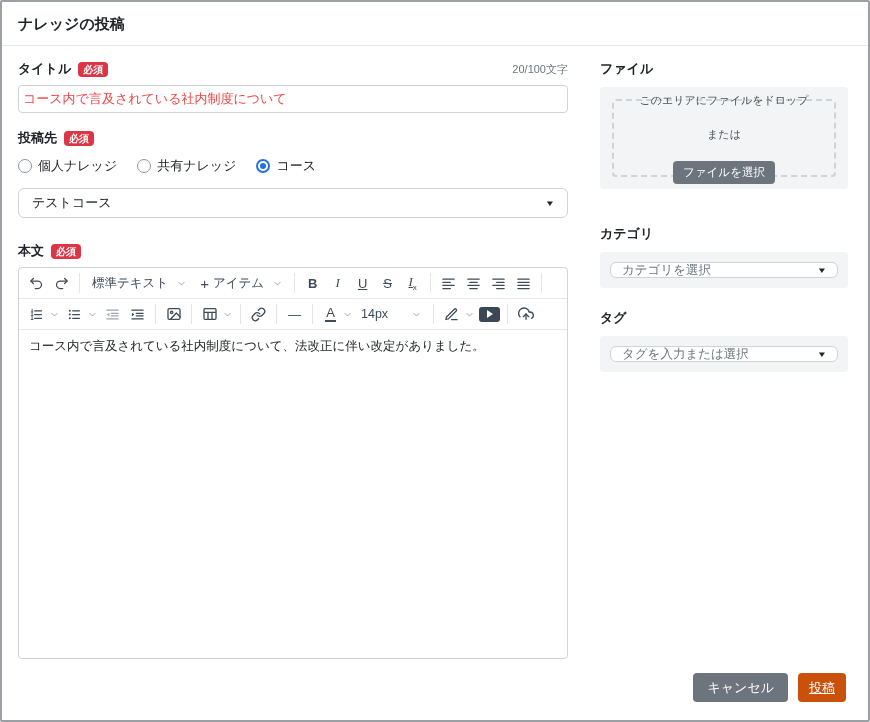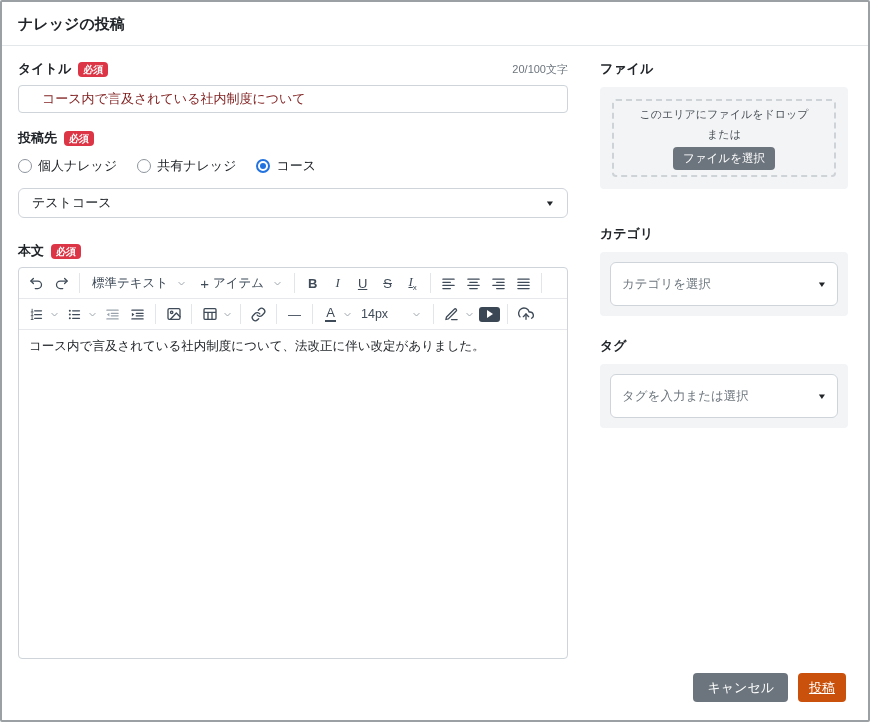--- a/index.html
+++ b/index.html
@@ -11,21 +11,21 @@
   .top-rule { border:0; border-top:1px solid #e4e7ea; }
   .columns { display:flex; gap:32px; padding:14px 20px 0 16px; }
   .left-col { width:550px; flex:none; }
   .right-col { flex:1; }
 
   .fhead { display:flex; align-items:center; gap:7px; margin-bottom:7px; }
   .flabel { font-size:13px; font-weight:bold; color:#212529; }
   .req-badge { background:#dc3545; color:#fff; font-size:10px; font-weight:bold; padding:2px 5px; border-radius:4px; line-height:1.1; }
   .counter { margin-left:auto; font-size:11px; color:#6c757d; }
 
-  .text-input { width:100%; height:28px; border:1px solid #ced4da; border-radius:4px; padding:0 23px; font-size:13px; color:#7f1d1d; font-family:Liberation Sans, sans-serif; outline:none; }
+  .text-input { width:100%; height:28px; border:1px solid #ced4da; border-radius:4px; padding:0 4px; font-size:13px; color:#ef4444; font-family:Liberation Sans, sans-serif; outline:none; }
 
   .sect { margin-bottom:16px; }
   .radios { display:flex; align-items:center; gap:20px; margin:10px 0 13px 0; }
   .radio-item { display:flex; align-items:center; gap:6px; font-size:13px; color:#212529; cursor:default; }
   .rdot { width:14px; height:14px; border:1px solid #8d959d; border-radius:50%; background:#fff; position:relative; flex:none; }
   .rdot.checked { border:2px solid #2272e0; }
   .rdot.checked::after { content:""; position:absolute; inset:2px; background:#2272e0; border-radius:50%; }
 
   .select-box { position:relative; height:30px; border:1px solid #ced4da; border-radius:6px; display:flex; align-items:center; padding:0 13px; font-size:13px; color:#212529; background:#fff; }
   .caret { margin-left:auto; font-size:8px; color:#212529; transform:scaleX(1.3); }
@@ -49,27 +49,27 @@
   .video-btn { width:21px; height:15px; background:#3b4754; border-radius:3px; display:flex; align-items:center; justify-content:center; }
   .video-btn::after { content:""; border-left:6px solid #fff; border-top:4px solid transparent; border-bottom:4px solid transparent; margin-left:1px; }
 
   .ed-content { flex:1; padding:7px 10px; font-size:12.5px; color:#212529; line-height:1.45; overflow:hidden; }
   .video-box { width:464px; height:255px; margin-top:8px; background:#f1f2f4; border:1px solid #e5e8ea; border-radius:6px; display:flex; flex-direction:column; align-items:center; justify-content:center; gap:9px; }
   .v-file { font-size:12px; font-weight:bold; color:#495057; }
   .v-note { font-size:11.5px; color:#9aa0a6; }
 
   .rlabel { font-size:13px; font-weight:bold; color:#212529; margin-bottom:9px; }
   .drop-panel { background:#f3f4f6; border-radius:4px; padding:12px; margin-bottom:36px; }
-  .drop-inner { border:2px dashed #ced3d8; border-radius:4px; height:78px; display:flex; flex-direction:column; align-items:center; justify-content:center; gap:5px; }
+  .drop-inner { border:2px dashed #ced3d8; border-radius:4px; height:78px; display:flex; flex-direction:column; align-items:center; justify-content:center; gap:19px; }
   .drop-text { font-size:11px; color:#495057; }
   .or-text { font-size:11px; color:#495057; }
   .file-btn { background:#6c757d; color:#fff; border:none; font-size:11.5px; padding:4px 10px; border-radius:4px; font-family:inherit; cursor:pointer; }
 
   .sel-panel { background:#f3f4f6; border-radius:4px; padding:10px; margin-bottom:21px; }
-  .psel { background:#fff; height:44px; border:1px solid #ced4da; border-radius:6px; display:flex; align-items:center; padding:0 11px; font-size:12.5px; color:#6c757d; }
+  .psel { background:#fff; height:16px; border:1px solid #ced4da; border-radius:6px; display:flex; align-items:center; padding:0 11px; font-size:12.5px; color:#6c757d; }
 
   .footer { position:absolute; right:22px; bottom:18px; display:flex; gap:10px;justify-content:flex-end; }
   .btn { height:29px; border:none; border-radius:4px; color:#fff; font-size:13px; font-family:inherit; cursor:pointer; }
   .btn-cancel { background:#6c757d; padding:0 14px; }
   .btn-submit { background:#c9510c; padding:0 11px;text-decoration:underline; }
 
   svg.ic { display:block; }
 </style>
 </head>
 <body>

